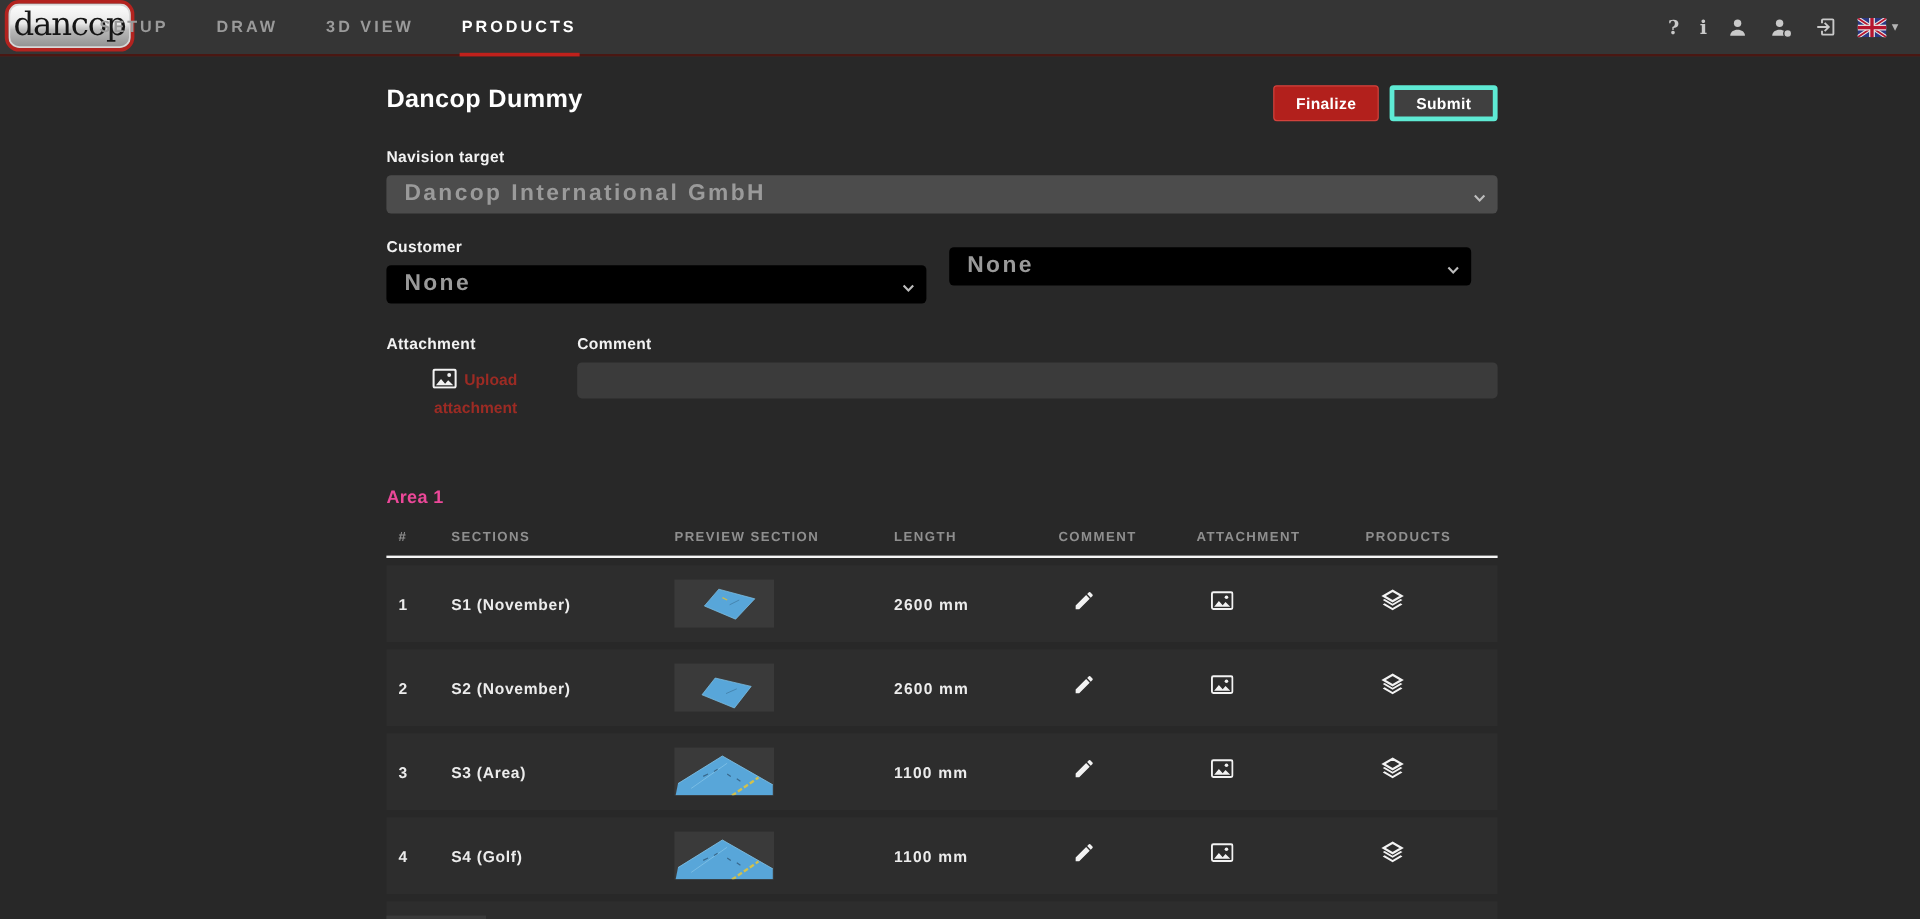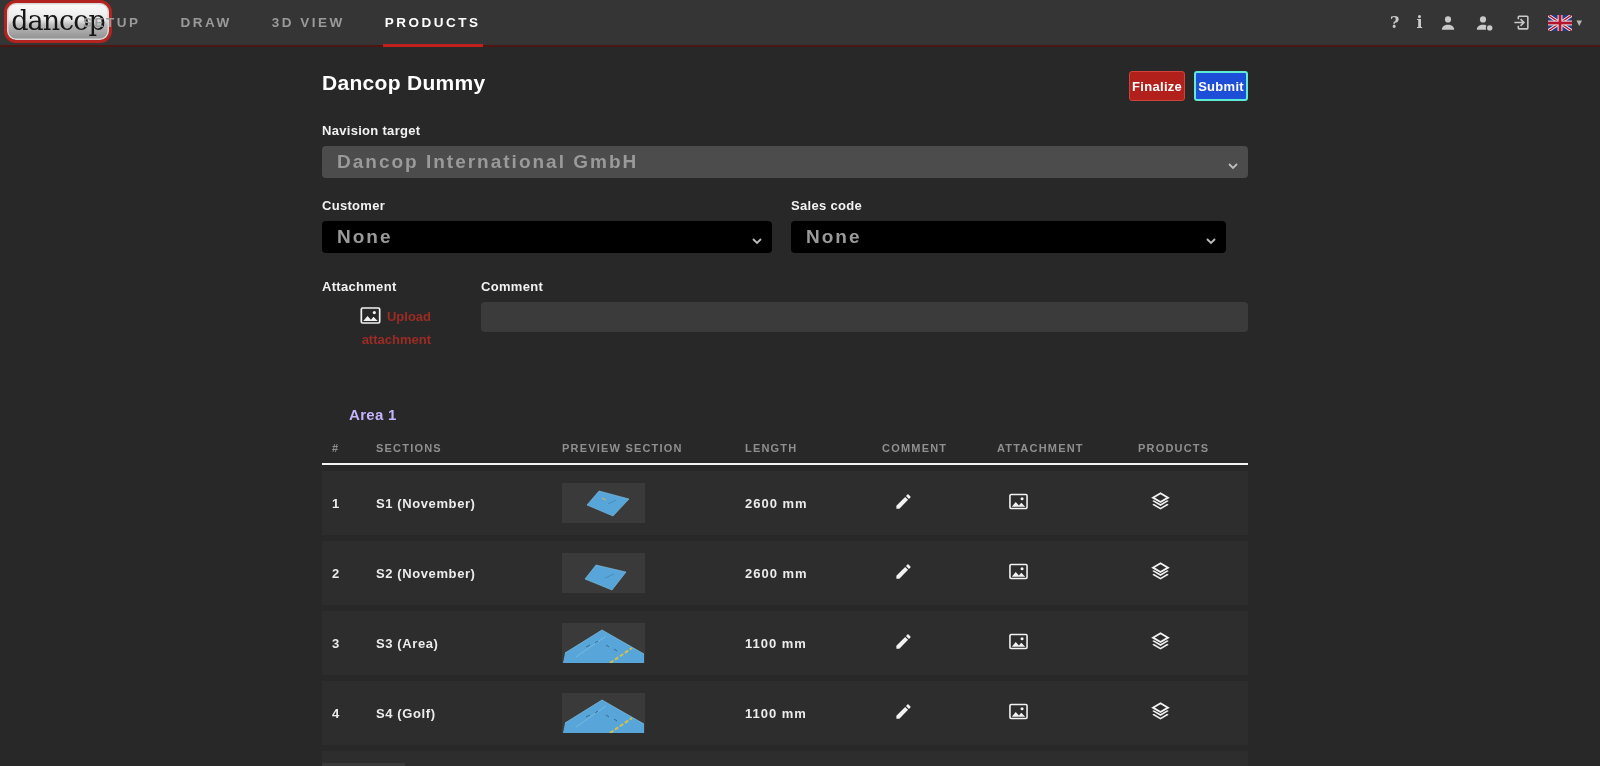--- a/index.html
+++ b/index.html
@@ -47,24 +47,24 @@
   .lang { display:flex; align-items:center; gap:4px; cursor:pointer; }
   .lang .flag { opacity:.88; border-radius:1px; display:block; }
   .lang .caret { color:#b5b5b5; font-size:11px; }
 
   
   .main { margin-left:322px; width:926px; padding-top:24px; }
 
   .page-head { display:flex; align-items:flex-start; justify-content:space-between; }
   .page-title { font-size:21px; font-weight:bold; color:#fff; letter-spacing:.3px; }
   .head-buttons { display:flex; gap:9px; }
-  .btn { height:30px; padding:0 2px; font-family:inherit; font-size:13px; font-weight:bold;
+  .btn { height:30px; padding:0 18px; font-family:inherit; font-size:13px; font-weight:bold;
          color:#fff; border-radius:3px; cursor:pointer; letter-spacing:.3px;text-align:right; }
   .btn-finalize { background:#b2201c; border:1px solid #d2423c; }
-  .btn-submit   { background:#1d4ed8; border:2px solid #5eead4; }
+  .btn-submit   { background:#404040; border:4px solid #5eead4; }
 
   .field-label { font-size:13px; font-weight:bold; color:#f2f2f2; letter-spacing:.3px; }
 
   .select-box {
     position:relative; height:32px; border-radius:4px; margin-top:8px;
     display:flex; align-items:center; padding:0 26px 0 15px; cursor:pointer;
   }
   .select-box .value {
     font-size:19px; font-weight:bold; color:#9a9a9a; letter-spacing:2px;
     white-space:nowrap; overflow:hidden;
@@ -85,21 +85,21 @@
   }
   .upload-link .up-icon { display:inline-block; vertical-align:-3px; margin-right:6px; }
   .comment-input {
     margin-top:8px; width:100%; height:30px; background:#3b3b3b;
     border:none; border-radius:4px; color:#ddd; font-family:inherit;
     font-size:13px; padding:0 12px; outline:none; display:block;
   }
 
   
   .area { margin-top:56px; }
-  .area-title { font-size:15px; font-weight:bold; color:#c4b5fd; letter-spacing:.3px;margin-left:27px; }
+  .area-title { font-size:15px; font-weight:bold; color:#ec4899; letter-spacing:.3px; }
   .grid-row {
     display:grid;
     grid-template-columns:54px 186px 183px 137px 115px 141px 110px;
     align-items:center;
   }
   .thead { margin-top:19px; padding-bottom:9px; border-bottom:2px solid #f5f5f5; }
   .th {
     font-size:11px; font-weight:bold; color:#8f8f8f; letter-spacing:1.2px;
     text-transform:uppercase; white-space:nowrap;
   }
@@ -191,21 +191,20 @@
       <div class="select-box sel-normal">
         <span class="value">None</span>
         <span class="sel-caret">
           <svg width="12" height="10" viewBox="0 0 12 10">
               <path d="M2 3l4 4 4-4" fill="none" stroke="#bdbdbd" stroke-width="1.8"></path>
             </svg>
         </span>
       </div>
     </div>
     <div>
-      <div class="field-label">Sales code</div>
       <div class="select-box sel-normal">
         <span class="value">None</span>
         <span class="sel-caret">
           <svg width="12" height="10" viewBox="0 0 12 10">
               <path d="M2 3l4 4 4-4" fill="none" stroke="#bdbdbd" stroke-width="1.8"></path>
             </svg>
         </span>
       </div>
     </div>
   </div>

